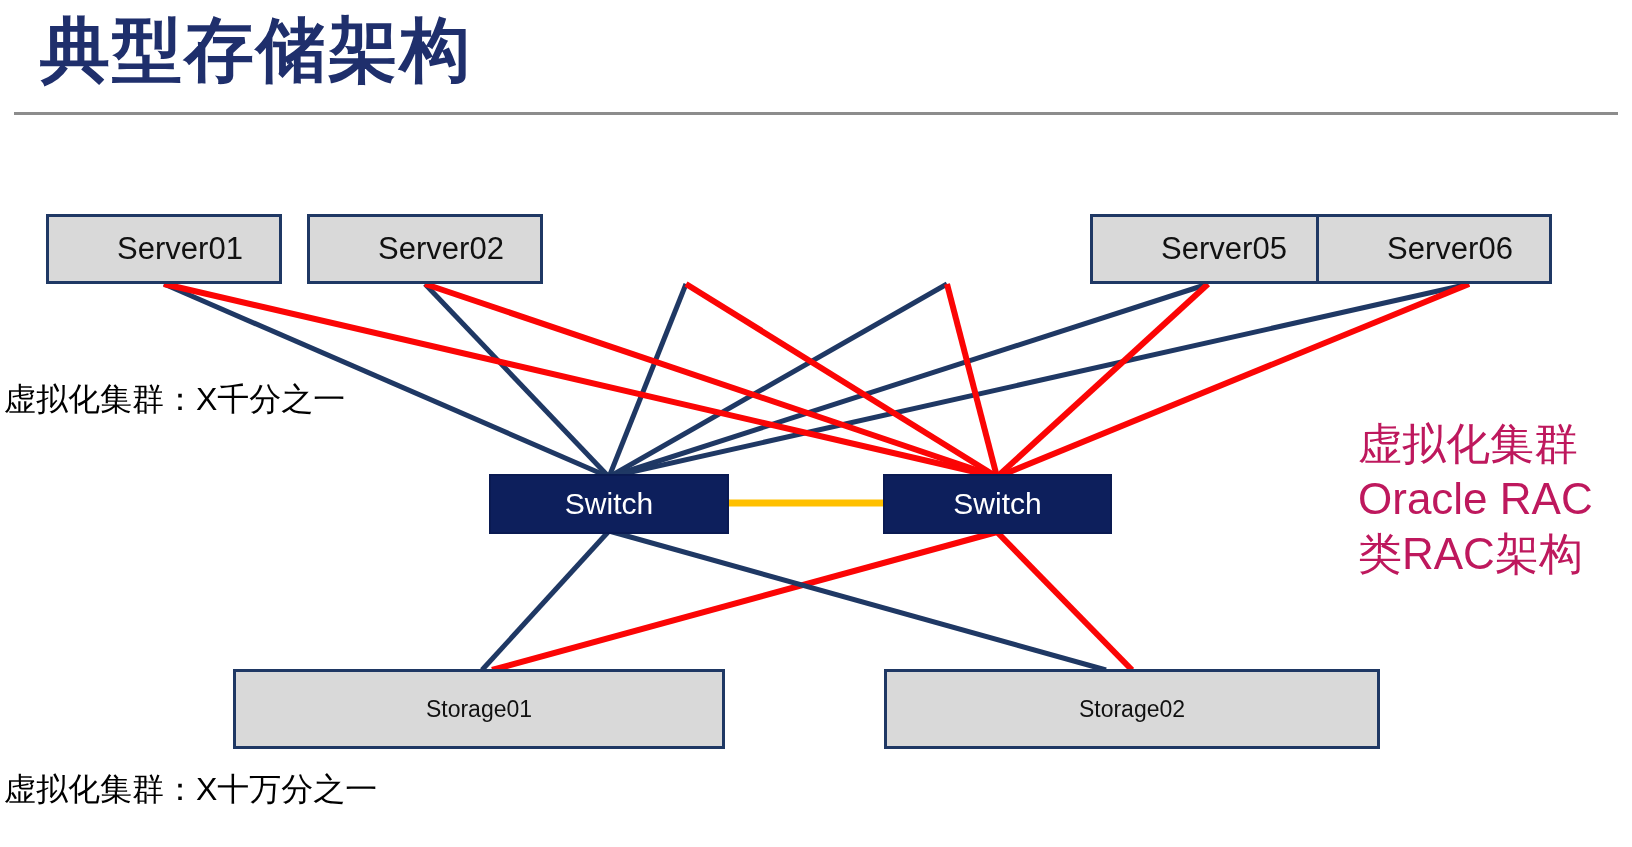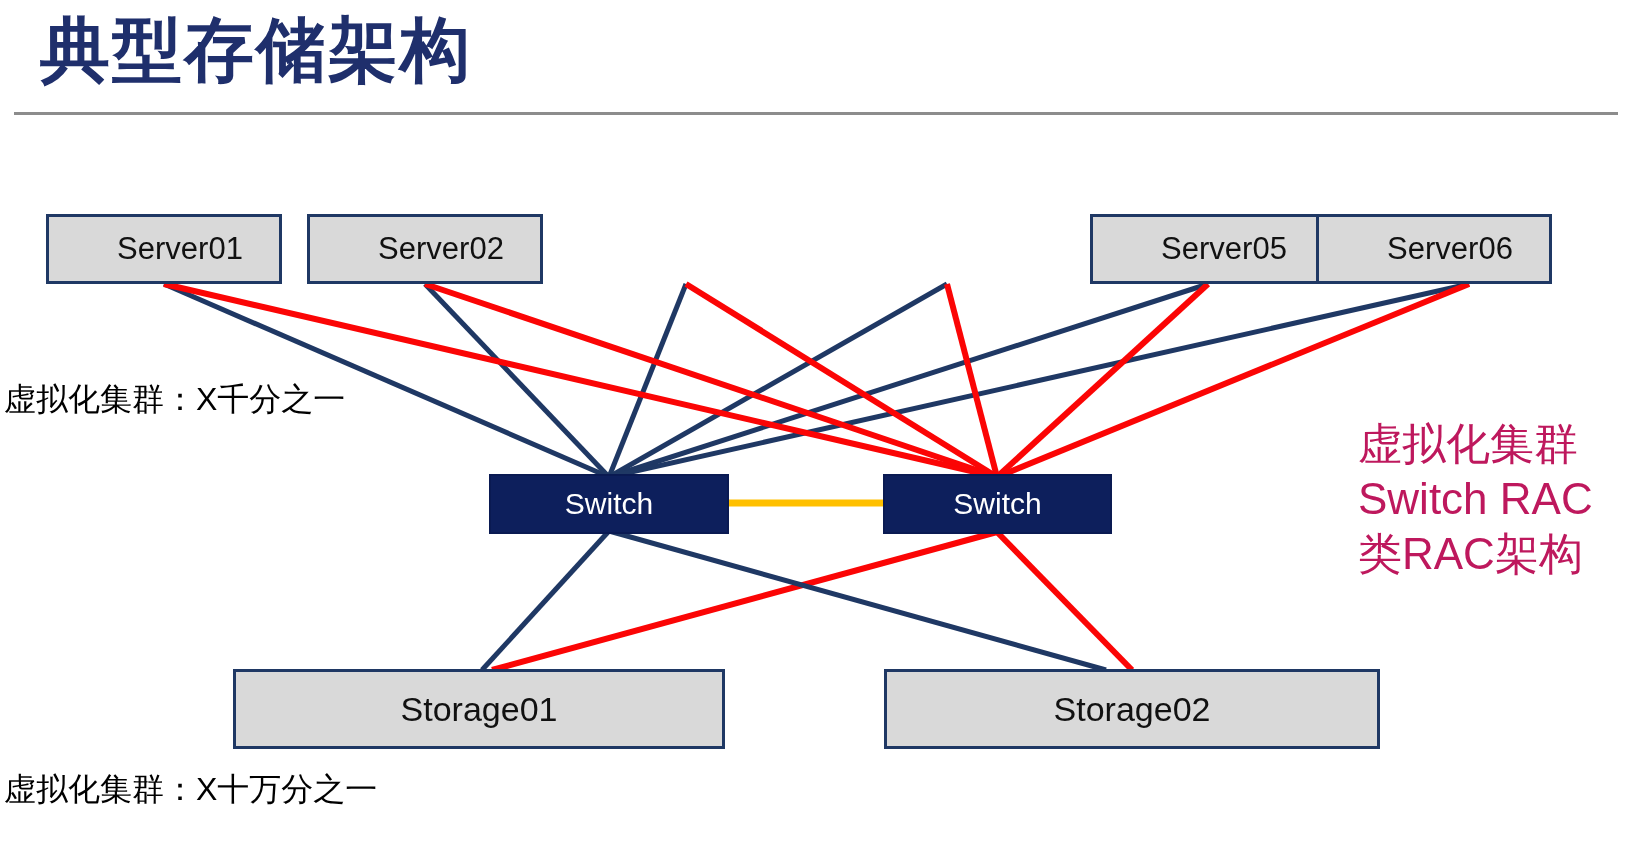--- a/index.html
+++ b/index.html
@@ -27,21 +27,21 @@
     font-size:31px; color:#111;padding-left:32px;
   }
   .switch{
     top:474px; height:60px;
     background:var(--switch_fill,#0D1F5C); border:2px solid #0A1A52;
     font-size:30px; color:#fff;
   }
   .storage{
     top:669px; height:80px;
     background:var(--box_fill,#D9D9D9); border:3px solid var(--blue,#1F3864);
-    font-size:34px; color:#111;
+    font-size:23px; color:#111;
   }
   .ann{
     position:absolute; left:4px; font-size:32px; color:#000; white-space:nowrap;
   }
   .ann-server{top:378px;}
   .ann-storage{top:768px;}
   .note{
     position:absolute; left:1334px; top:416px;
     font-size:44px; line-height:55px; color:#be185d; white-space:nowrap;margin-left:24px;
   }
@@ -83,17 +83,17 @@
   <div class="node switch" style="left:883px;width:229px">Switch</div>
 
   <div class="node storage" style="left:233px;width:492px">Storage01</div>
   <div class="node storage" style="left:884px;width:496px">Storage02</div>
 
   <div class="ann ann-server">虚拟化集群：X千分之一</div>
   <div class="ann ann-storage">虚拟化集群：X十万分之一</div>
 
   <div class="note">
     <div>虚拟化集群</div>
-    <div>Switch RAC</div>
+    <div>Oracle RAC</div>
     <div>类RAC架构</div>
   </div>
 
 </div>
 
 </body></html>

